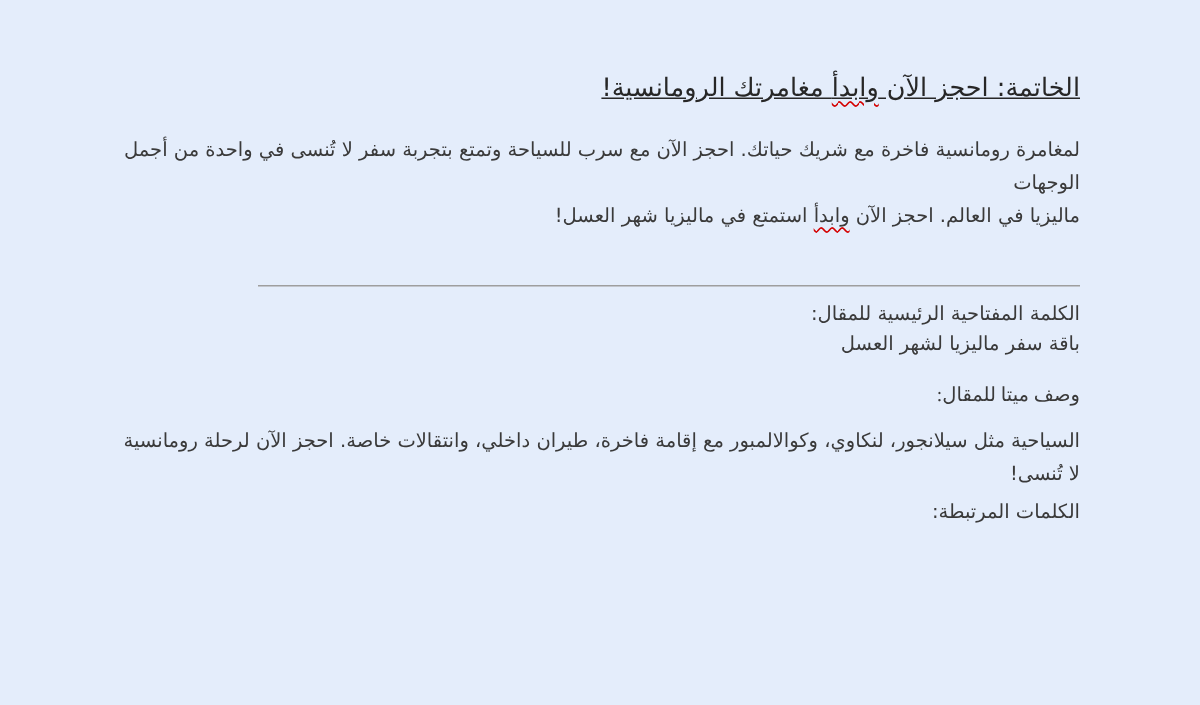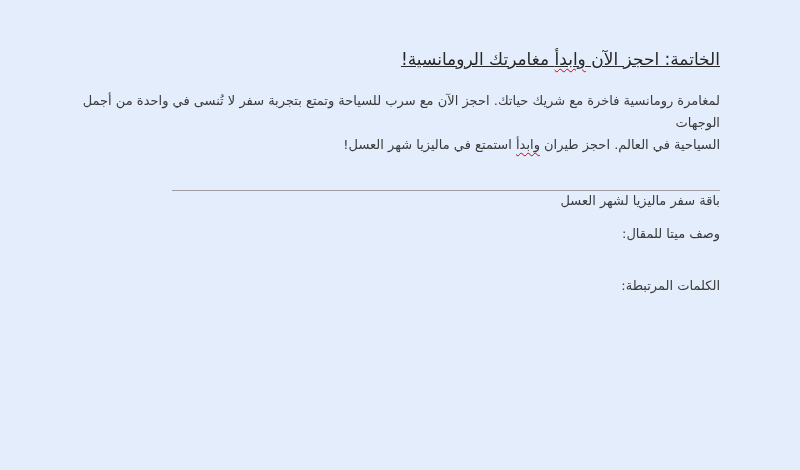--- a/index.html
+++ b/index.html
@@ -33,46 +33,48 @@
     color: #3a3a3a;
   }
   .divider {
     margin-top: 34px;
     width: 548px;
     border: 0;
     border-top: 1px solid #9e9e9e;
   }
   .section-label { margin-top: 9px; font-size: 13px; line-height: 20px; color: #3a3a3a; }
   .keyword-value { font-size: 13px; line-height: 20px; color: #3a3a3a; }
-  .meta-label { margin-top: 13px; }
+  .meta-label { margin-top: 13px; font-family: Liberation Serif, serif; }
   .meta-paragraph { margin-top: 11px; font-size: 13px; line-height: 22px; color: #3a3a3a; }
-  .related-label { margin-top: 32px; }
+  .related-label { margin-top: 4px; }
   .misspelled {
     text-decoration-line: underline;
     text-decoration-style: wavy;
     text-decoration-color: #d40000;
     text-decoration-thickness: 1px;
     text-underline-offset: 3px;
   }
 </style>
 </head>
 <body>
 
 <div class="page">
 
   <h1 class="heading"><span>الخاتمة: احجز الآن </span><span class="misspelled">وابدأ</span><span> مغامرتك الرومانسية!</span></h1>
 
   <div class="intro-paragraph">
     <div>لمغامرة رومانسية فاخرة مع شريك حياتك. احجز الآن مع سرب للسياحة وتمتع بتجربة سفر لا تُنسى في واحدة من أجمل الوجهات</div>
-    <div><span>السياحية في العالم. احجز طيران </span><span class="misspelled">وابدأ</span><span> استمتع في ماليزيا شهر العسل!</span></div>
+    <div><span>ماليزيا في العالم. احجز الآن </span><span class="misspelled">وابدأ</span><span> استمتع في ماليزيا شهر العسل!</span></div>
   </div>
 
   <hr class="divider">
 
+  <div class="section-label">الكلمة المفتاحية الرئيسية للمقال:</div>
   <div class="keyword-value">باقة سفر ماليزيا لشهر العسل</div>
 
   <div class="section-label meta-label">وصف ميتا للمقال:</div>
   <div class="meta-paragraph">
+    <div>السياحية مثل سيلانجور، لنكاوي، وكوالالمبور مع إقامة فاخرة، طيران داخلي، وانتقالات خاصة. احجز الآن لرحلة رومانسية لا تُنسى!</div>
   </div>
 
   <div class="section-label related-label">الكلمات المرتبطة:</div>
 
 </div>
 
 </body></html>

